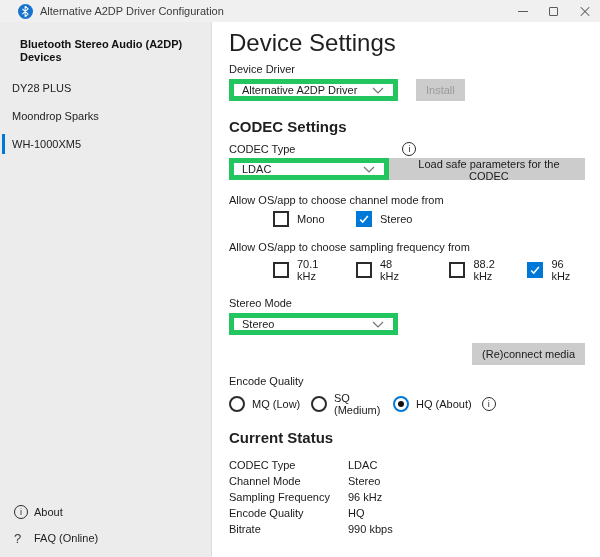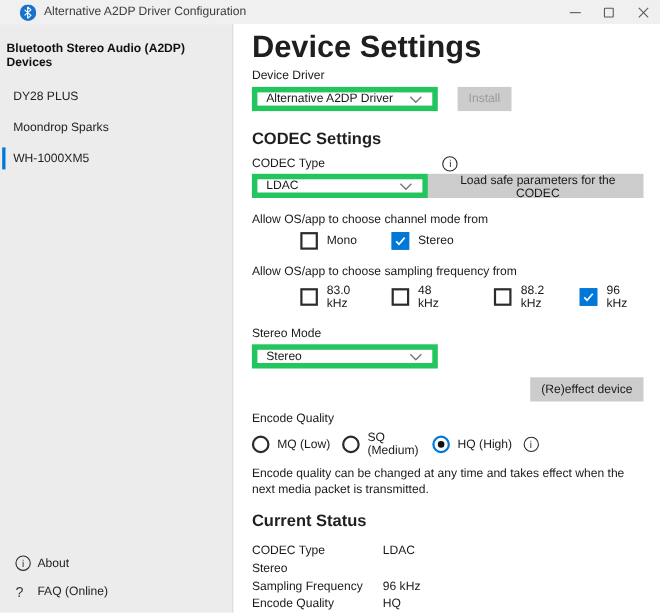--- a/index.html
+++ b/index.html
@@ -49,21 +49,21 @@
 
   
   .sidebar {
     position: absolute; top: 22px; left: 0; bottom: 0;
     width: 212px;
     background: #ececec;
     border-right: 1px solid #dddddd;
   }
   .sidebar-header {
     font-weight: bold; font-size: 11px; color: #111;
-    padding: 16px 6px 0 6px;
+    padding: 16px 6px 0 20px;
     line-height: 13px;
   }
   .device-list { margin-top: 10px; }
   .device-item {
     position: relative;
     height: 28px;
     display: flex; align-items: center;
     padding-left: 12px;
     color: #222; cursor: default;
   }
@@ -85,21 +85,21 @@
   .q-icon { font-size: 13px; color: #3a3a3a; }
 
   
   .main {
     position: absolute; top: 22px; left: 213px; right: 0; bottom: 0;
     background: #fff;
     padding: 10px 15px 0 16px;
     overflow: hidden;
   }
   h1.page-title {
-    font-size: 28px; font-weight: 700; color: #1f1f1f; line-height: 22px;
+    font-size: 24px; font-weight: 400; color: #1f1f1f; line-height: 22px;
   }
   h2.section-title {
     font-size: 15px; font-weight: 600; color: #1f1f1f; line-height: 20px;
   }
   .field-label { line-height: 13px; color: #1a1a1a; }
 
   .row { display: flex; align-items: center; }
 
   .select {
     width: 169px; height: 22px;
@@ -278,21 +278,21 @@
           </svg>
         </span>
         <span class="cb-label">Stereo</span>
       </div>
     </div>
 
     <div class="field-label mt-group">Allow OS/app to choose sampling frequency from</div>
     <div class="row cb-row">
       <div class="checkbox-item cb-col-1">
         <span class="checkbox"></span>
-        <span class="cb-label">83.0 kHz</span>
+        <span class="cb-label">70.1 kHz</span>
       </div>
       <div class="checkbox-item cb-col-2">
         <span class="checkbox"></span>
         <span class="cb-label">48 kHz</span>
       </div>
       <div class="checkbox-item cb-col-3">
         <span class="checkbox"></span>
         <span class="cb-label">88.2 kHz</span>
       </div>
       <div class="checkbox-item">
@@ -309,50 +309,50 @@
     <div class="row dd-row">
       <div class="select">
         <span class="select-value">Stereo</span>
         <svg width="12" height="7" viewBox="0 0 12 7">
           <polyline points="1,1 6,6 11,1" fill="none" stroke="#757575" stroke-width="1.2"></polyline>
         </svg>
       </div>
     </div>
 
     <div class="row reconnect-row">
-      <button class="btn">(Re)effect device</button>
+      <button class="btn">(Re)connect media</button>
     </div>
 
     <div class="field-label mt-encode">Encode Quality</div>
     <div class="row radio-row">
       <div class="radio-item rd-col">
         <span class="radio"></span>
         <span class="rd-label">MQ (Low)</span>
       </div>
       <div class="radio-item rd-col">
         <span class="radio"></span>
         <span class="rd-label">SQ (Medium)</span>
       </div>
       <div class="radio-item">
         <span class="radio selected"></span>
-        <span class="rd-label">HQ (High)</span>
+        <span class="rd-label">HQ (About)</span>
       </div>
       <span class="info-icon">i</span>
     </div>
 
-    <div class="note">Encode quality can be changed at any time and takes effect when the next media packet is transmitted.</div>
 
     <h2 class="section-title mt-status">Current Status</h2>
 
     <div class="status-table">
       <div class="status-row">
         <span class="status-label">CODEC Type</span>
         <span class="status-value">LDAC</span>
       </div>
       <div class="status-row">
+        <span class="status-label">Channel Mode</span>
         <span class="status-value">Stereo</span>
       </div>
       <div class="status-row">
         <span class="status-label">Sampling Frequency</span>
         <span class="status-value">96 kHz</span>
       </div>
       <div class="status-row">
         <span class="status-label">Encode Quality</span>
         <span class="status-value">HQ</span>
       </div>

